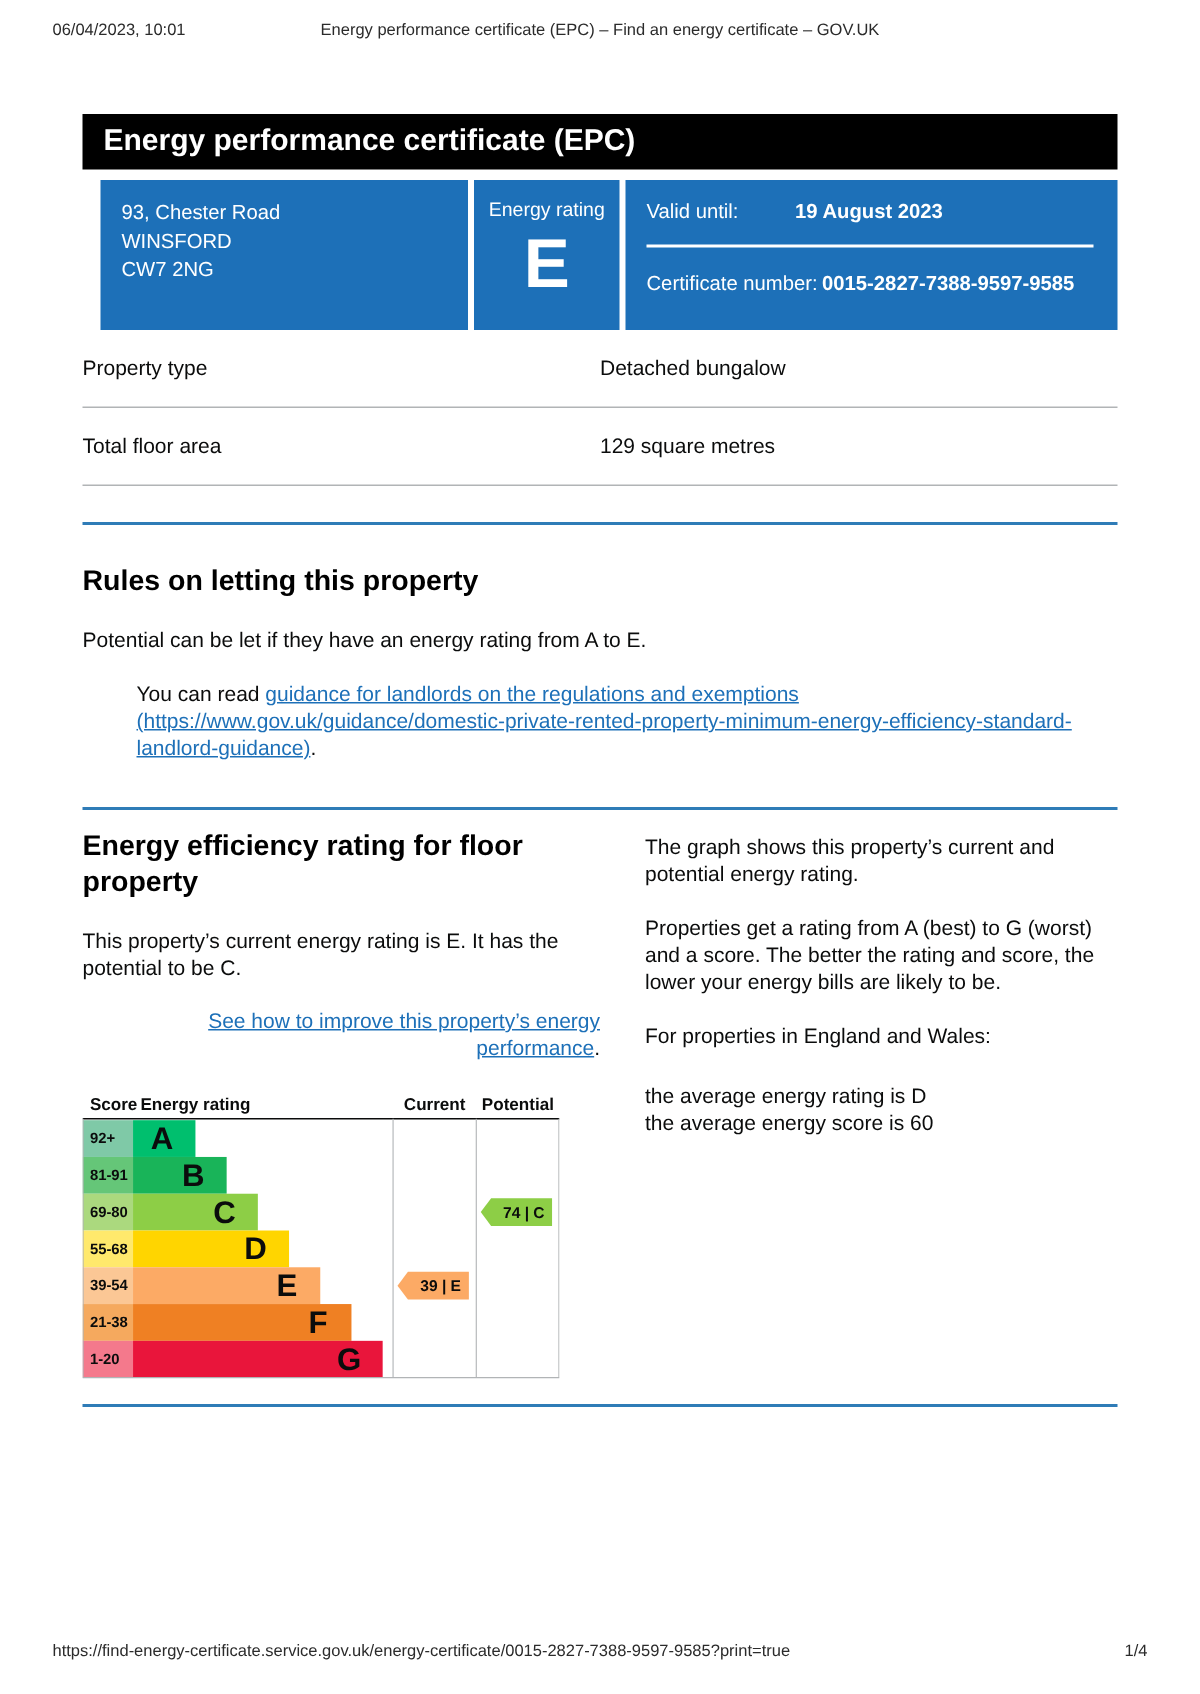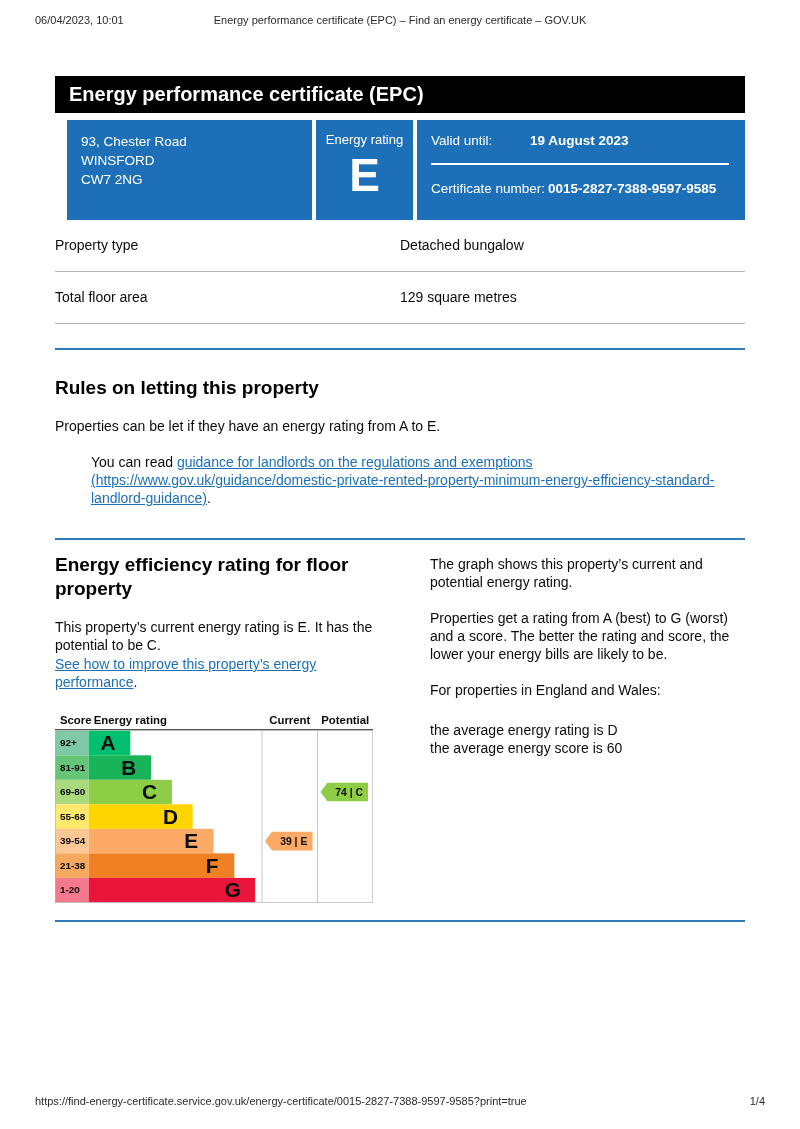--- a/index.html
+++ b/index.html
@@ -51,21 +51,21 @@
   .rules-heading { margin-top:26px; }
   p, .para { font-size:14px; line-height:18px; }
   .rules-p1 { margin-top:17px; }
   .rules-p2 { margin-top:18px; overflow-wrap:break-word;margin-left:36px; }
   a.link { color:#1d70b8; text-decoration:underline; }
 
   .two-col { display:flex; gap:30px; margin-top:13px; }
   .col-left { flex:0 0 345px; }
   .col-right { flex:1; padding-top:2px; }
   .col-left .eff-p { margin-top:17px; }
-  .col-left .eff-link { margin-top:1px; }
+  .col-left .eff-link { margin-top:17px;text-align:right; }
   .col-right p { margin-bottom:18px; }
   .col-right .avg-block { margin-top:22px; }
 
   .epc-chart { margin-top:17px; width:318px; }
   .epc-chart svg { display:block; width:318px; height:auto; }
   .epc-chart text { font-family:"Liberation Sans", sans-serif; fill:#0b0c0c; }
 
   .print-footer {
     position:absolute; left:35px; right:35px; bottom:22px;
     display:flex; justify-content:space-between;
@@ -112,21 +112,21 @@
     </div>
     <div class="prop-row">
       <div class="prop-label">Total floor area</div>
       <div class="prop-value">129 square metres</div>
     </div>
   </div>
 
   <hr class="divider-blue div-1">
 
   <h2 class="rules-heading">Rules on letting this property</h2>
-  <p class="rules-p1">Properties can be let if they have an energy rating from A to E.</p>
+  <p class="rules-p1">Potential can be let if they have an energy rating from A to E.</p>
   <p class="rules-p2"><span>You can read </span><a class="link" href="#">guidance for landlords on the regulations and exemptions (https://www.gov.uk/guidance/domestic-private-rented-property-minimum-energy-efficiency-standard-landlord-guidance)</a><span>.</span></p>
 
   <hr class="divider-blue div-2">
 
   <div class="two-col">
     <div class="col-left">
       <h2>Energy efficiency rating for floor property</h2>
       <p class="eff-p">This property’s current energy rating is E. It has the potential to be C.</p>
       <p class="eff-link"><a class="link" href="#">See how to improve this property’s energy performance</a><span>.</span></p>
       <div class="epc-chart">

